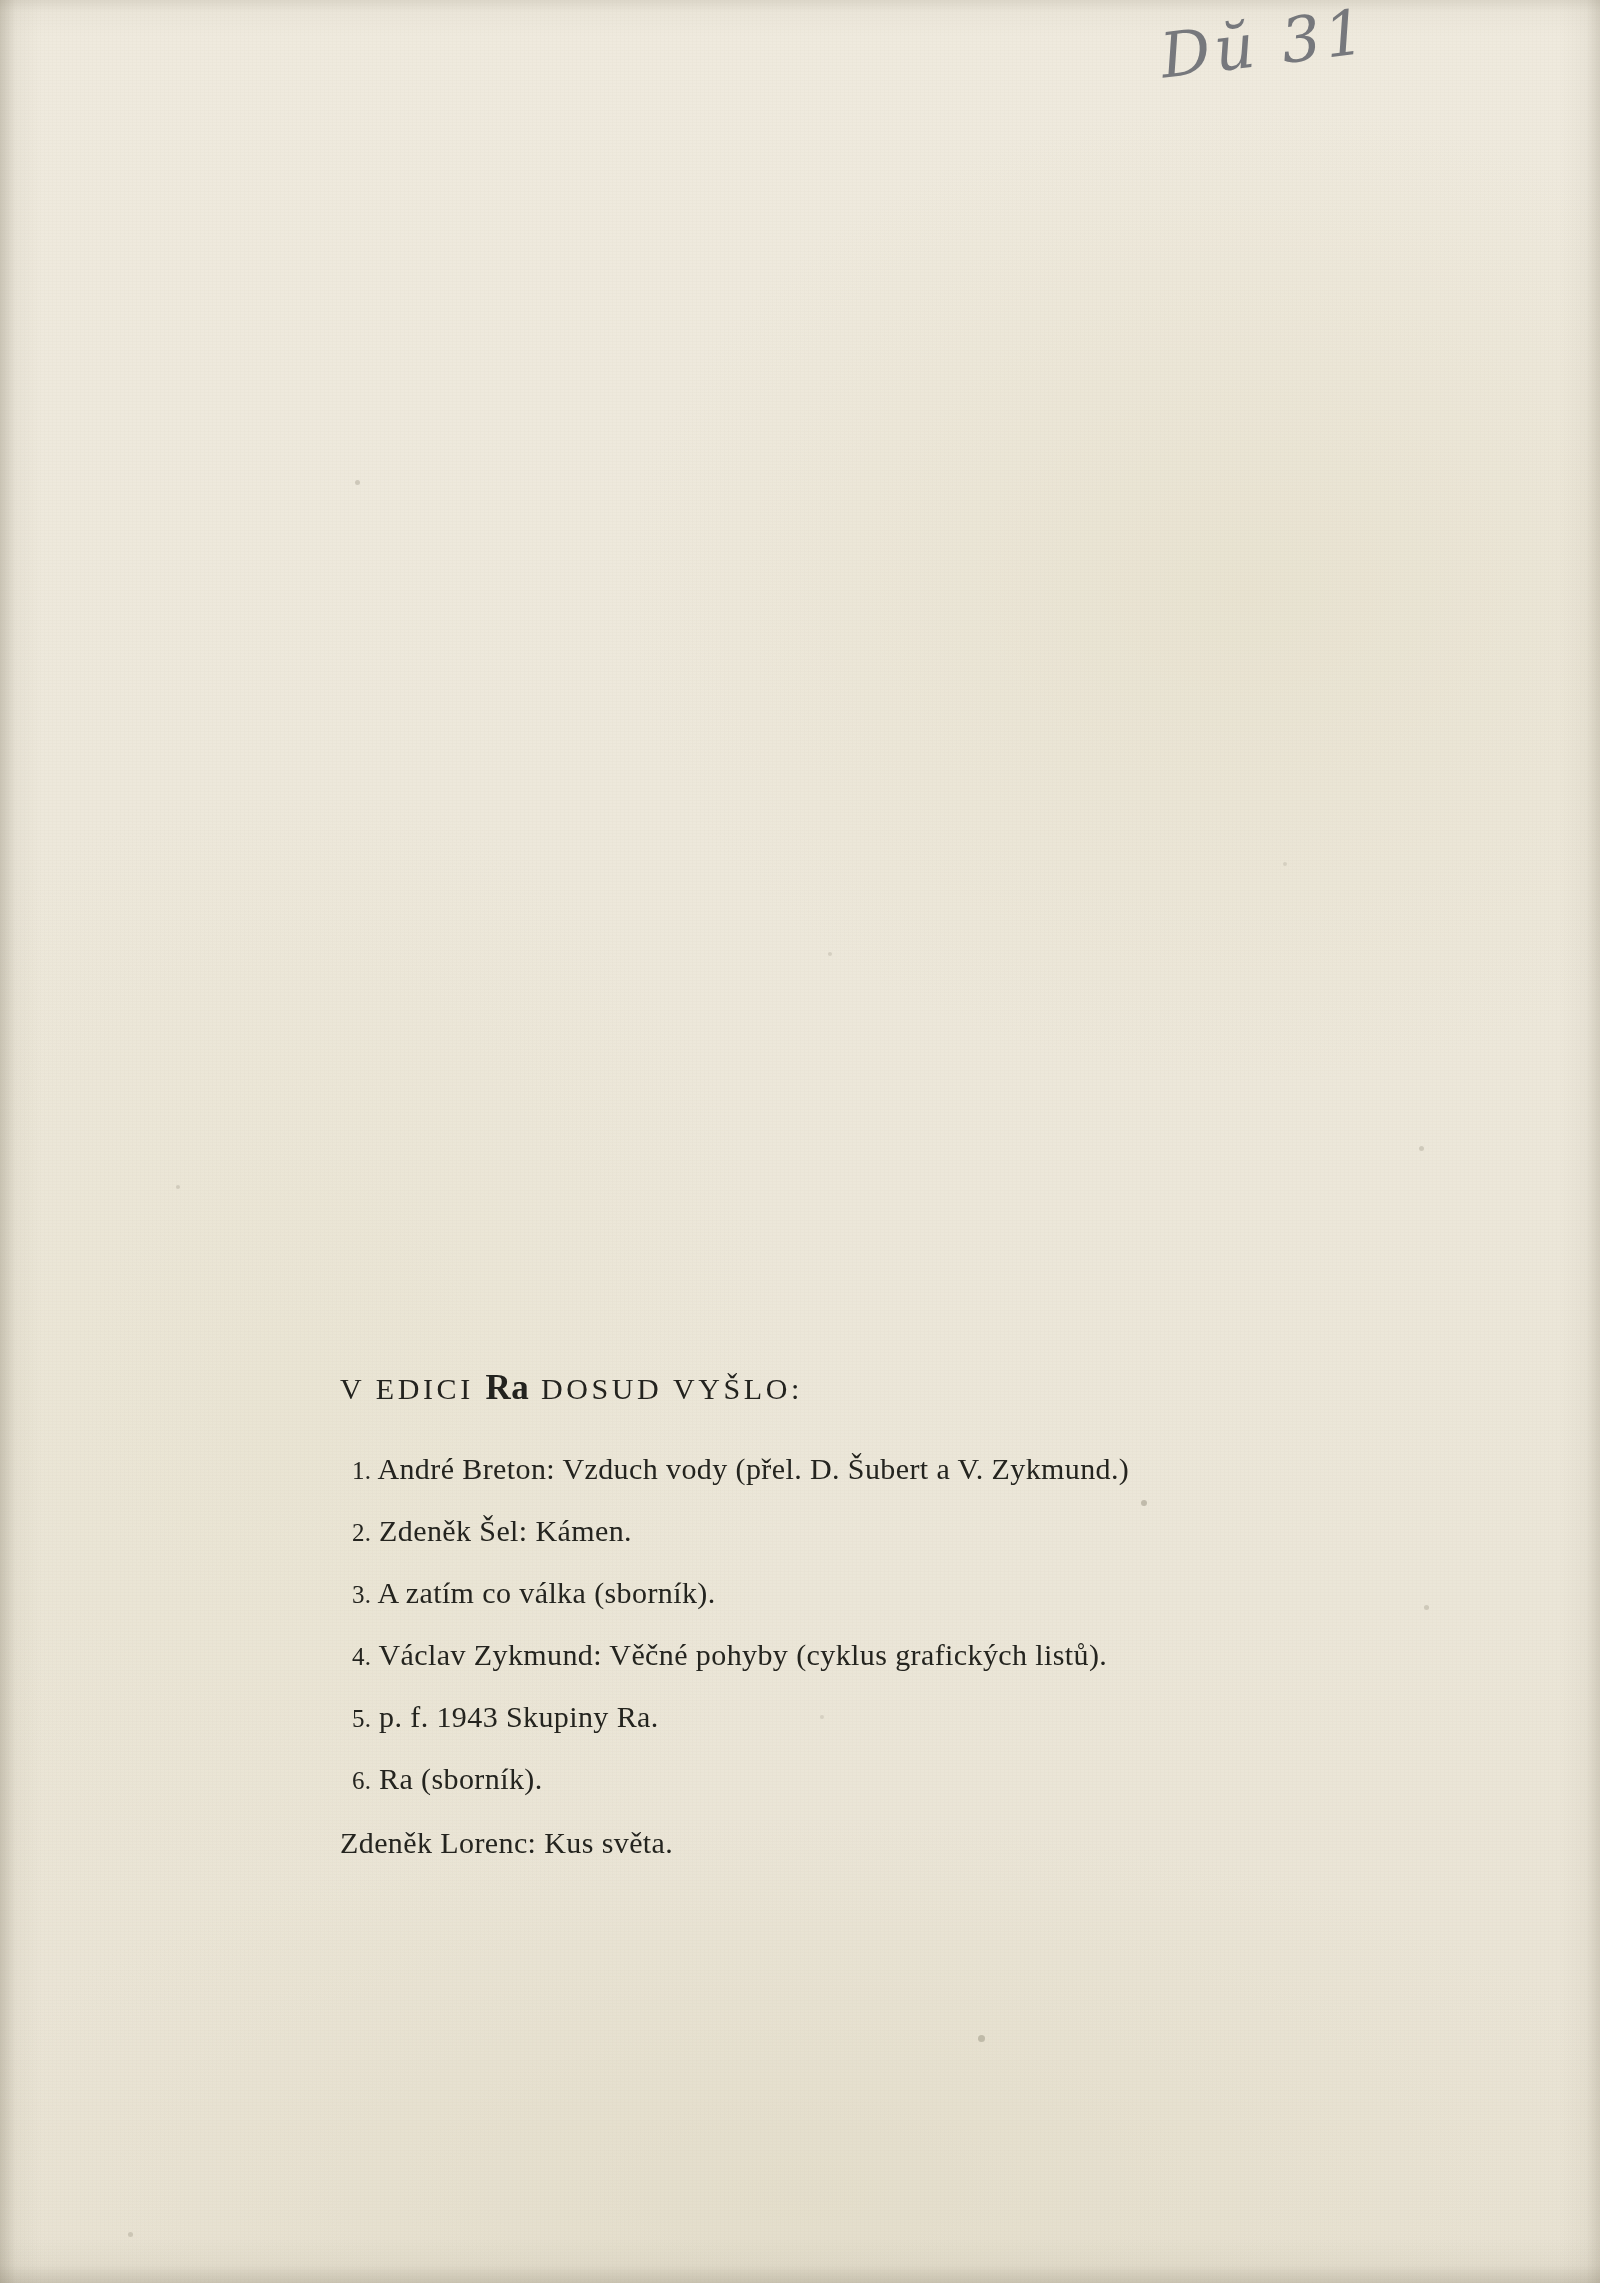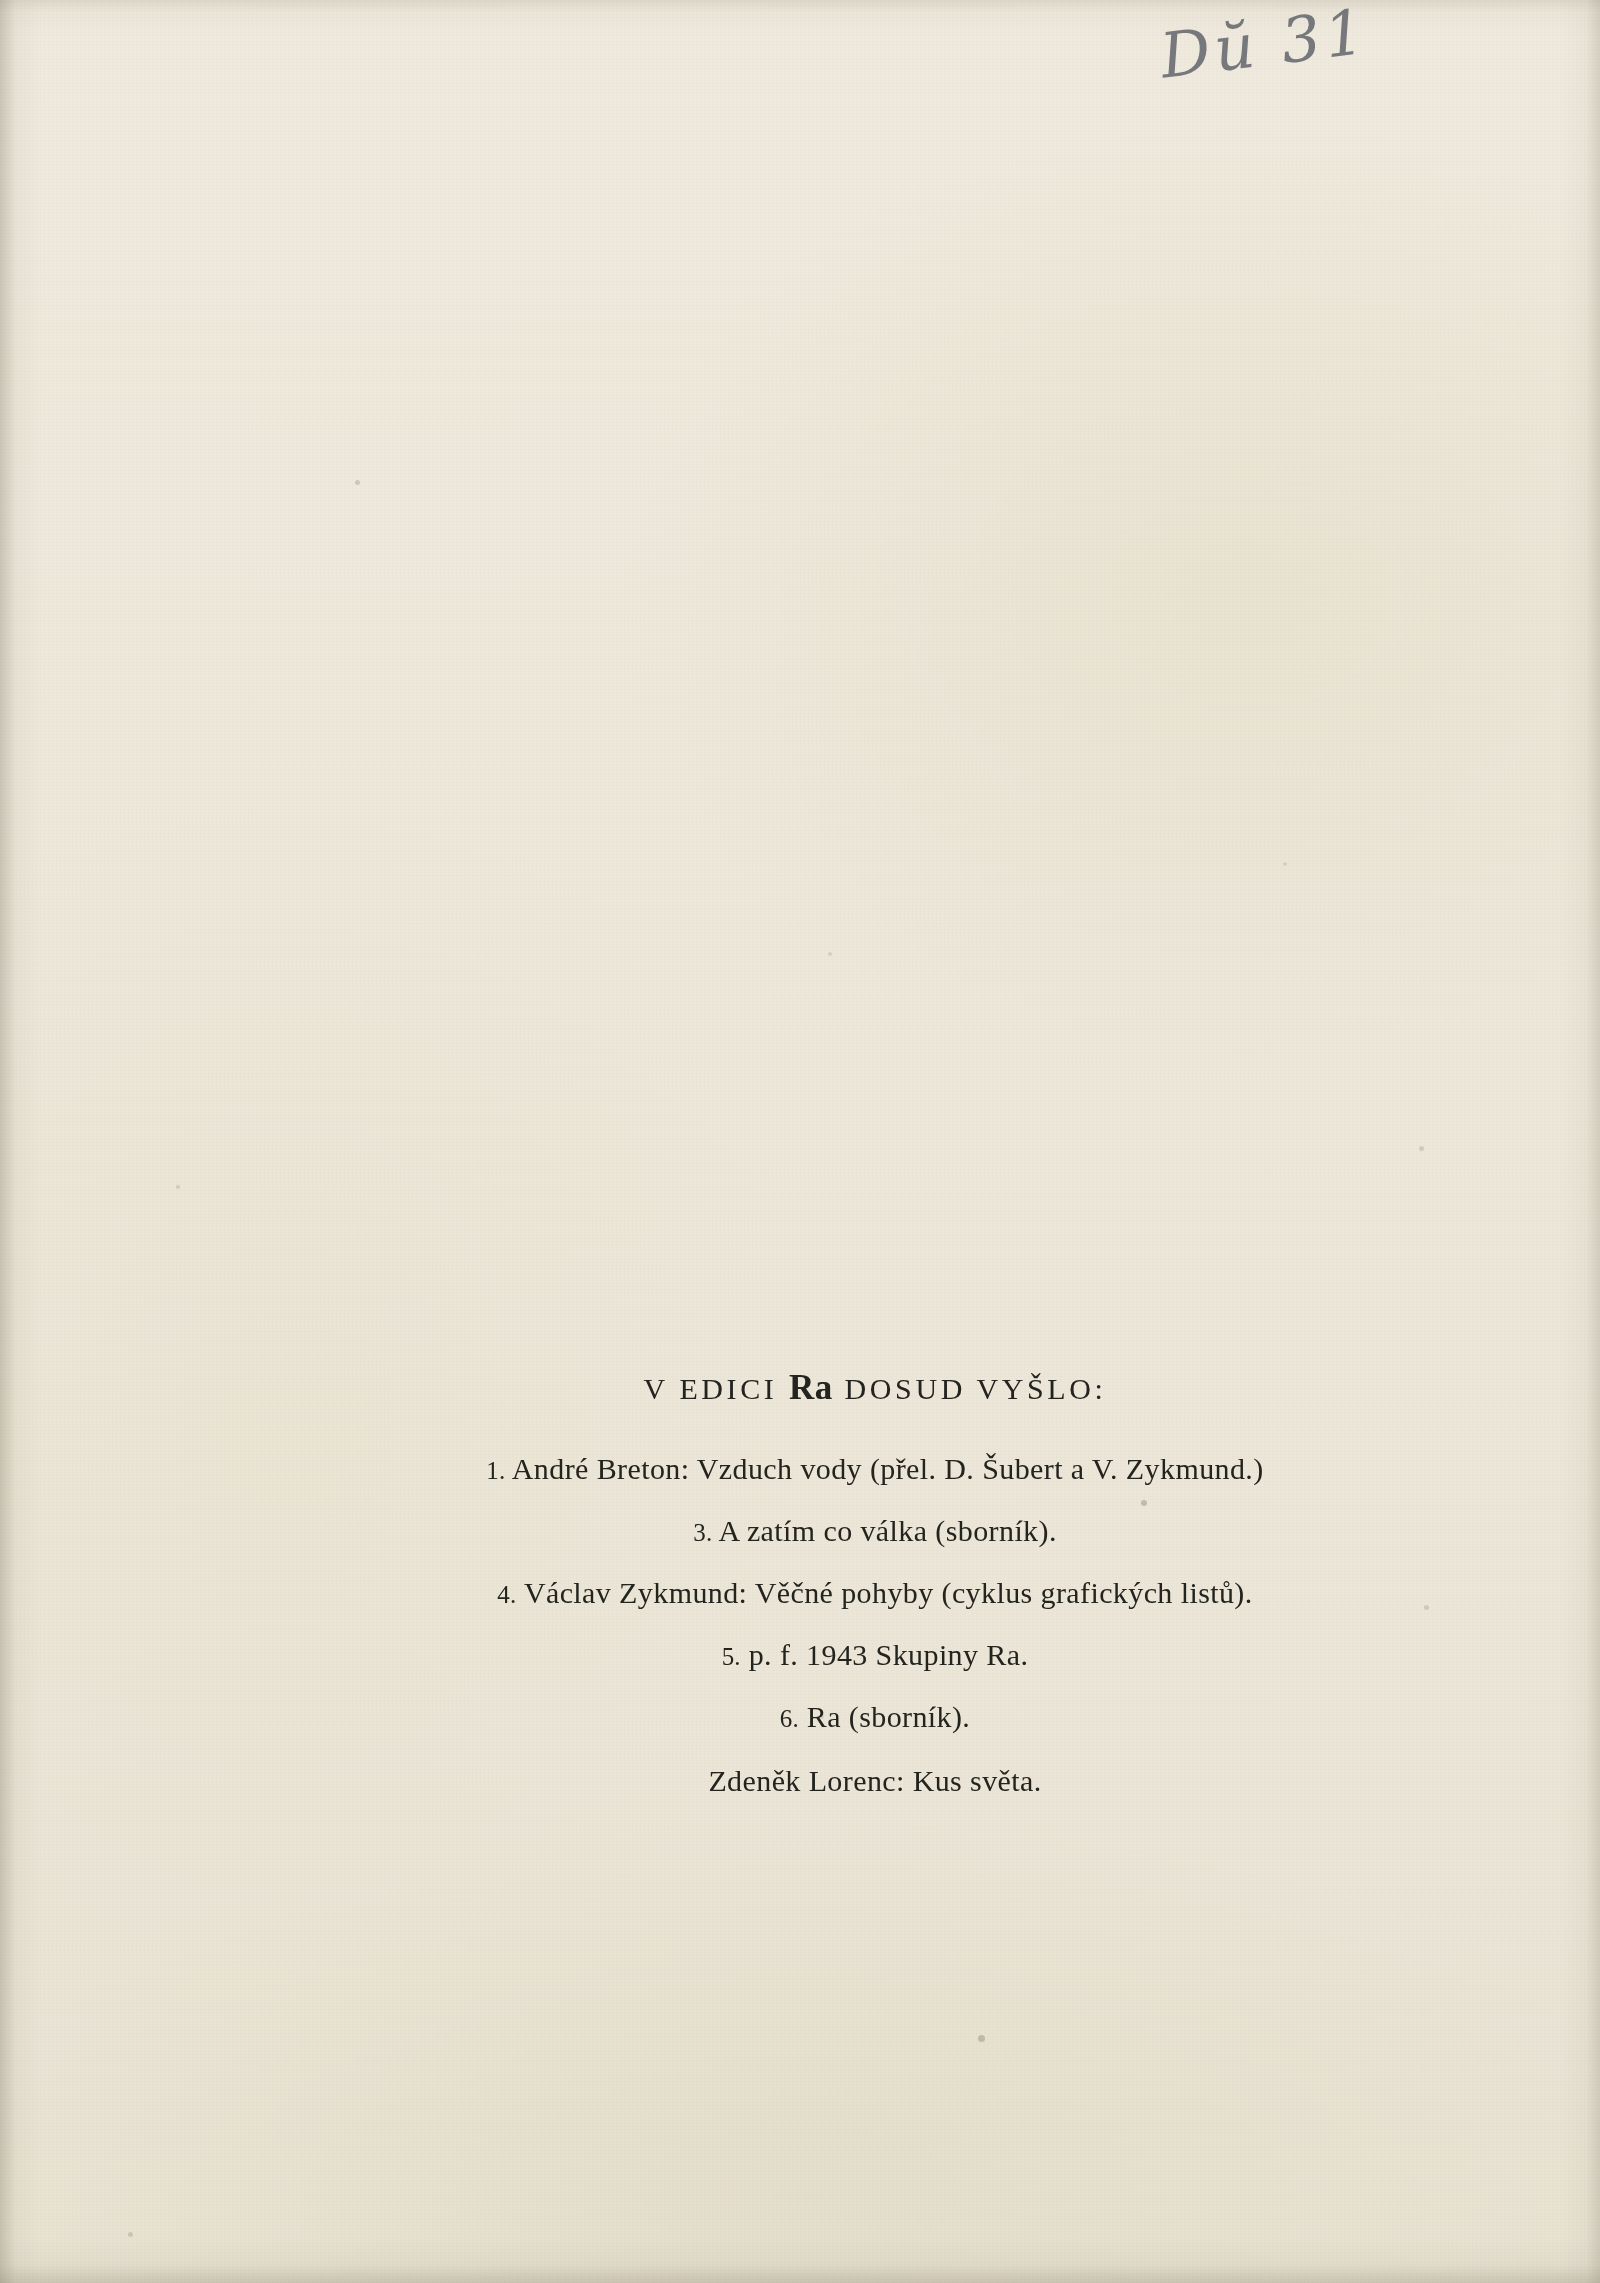--- a/index.html
+++ b/index.html
@@ -64,24 +64,23 @@
     letter-spacing: 4px;
     color: #5d6068;
     transform: rotate(-7deg);
     opacity: 0.82;
     white-space: nowrap;
   }
 
   
   #content {
     position: absolute;
-    left: 360px;
+    left: 340px;
     top: 1368px;
     width: 1030px;
-    text-align: center;
   }
 
   .section-title {
     font-size: 34px;
     letter-spacing: 3.2px;
     color: #23231f;
     margin: 0 0 46px 0;
     white-space: nowrap;
   }
   .section-title .small-caps {
@@ -155,20 +154,24 @@
       <span class="ra">Ra</span>
       <span class="small-caps">DOSUD VYŠLO:</span>
     </div>
 
     <ol class="works">
       <li>
         <span class="num">1.</span>
         <span>André Breton: Vzduch vody (přel. D. Šubert a V. Zykmund.)</span>
       </li>
       <li>
+        <span class="num">2.</span>
+        <span>Zdeněk Šel:  Kámen.</span>
+      </li>
+      <li>
         <span class="num">3.</span>
         <span>A zatím co válka (sborník).</span>
       </li>
       <li>
         <span class="num">4.</span>
         <span>Václav Zykmund: Věčné pohyby (cyklus grafických listů).</span>
       </li>
       <li>
         <span class="num">5.</span>
         <span>p. f. 1943 Skupiny Ra.</span>

